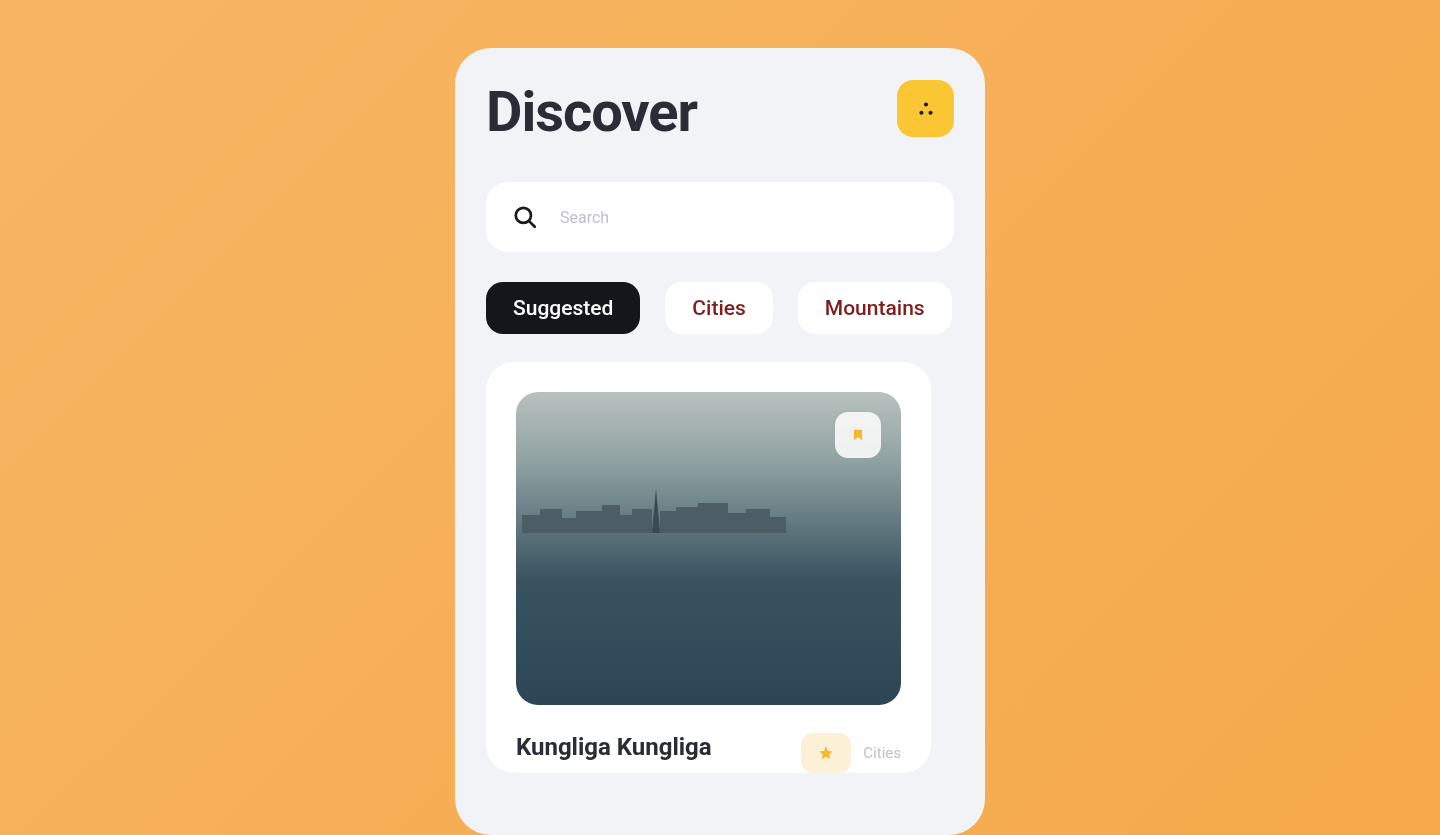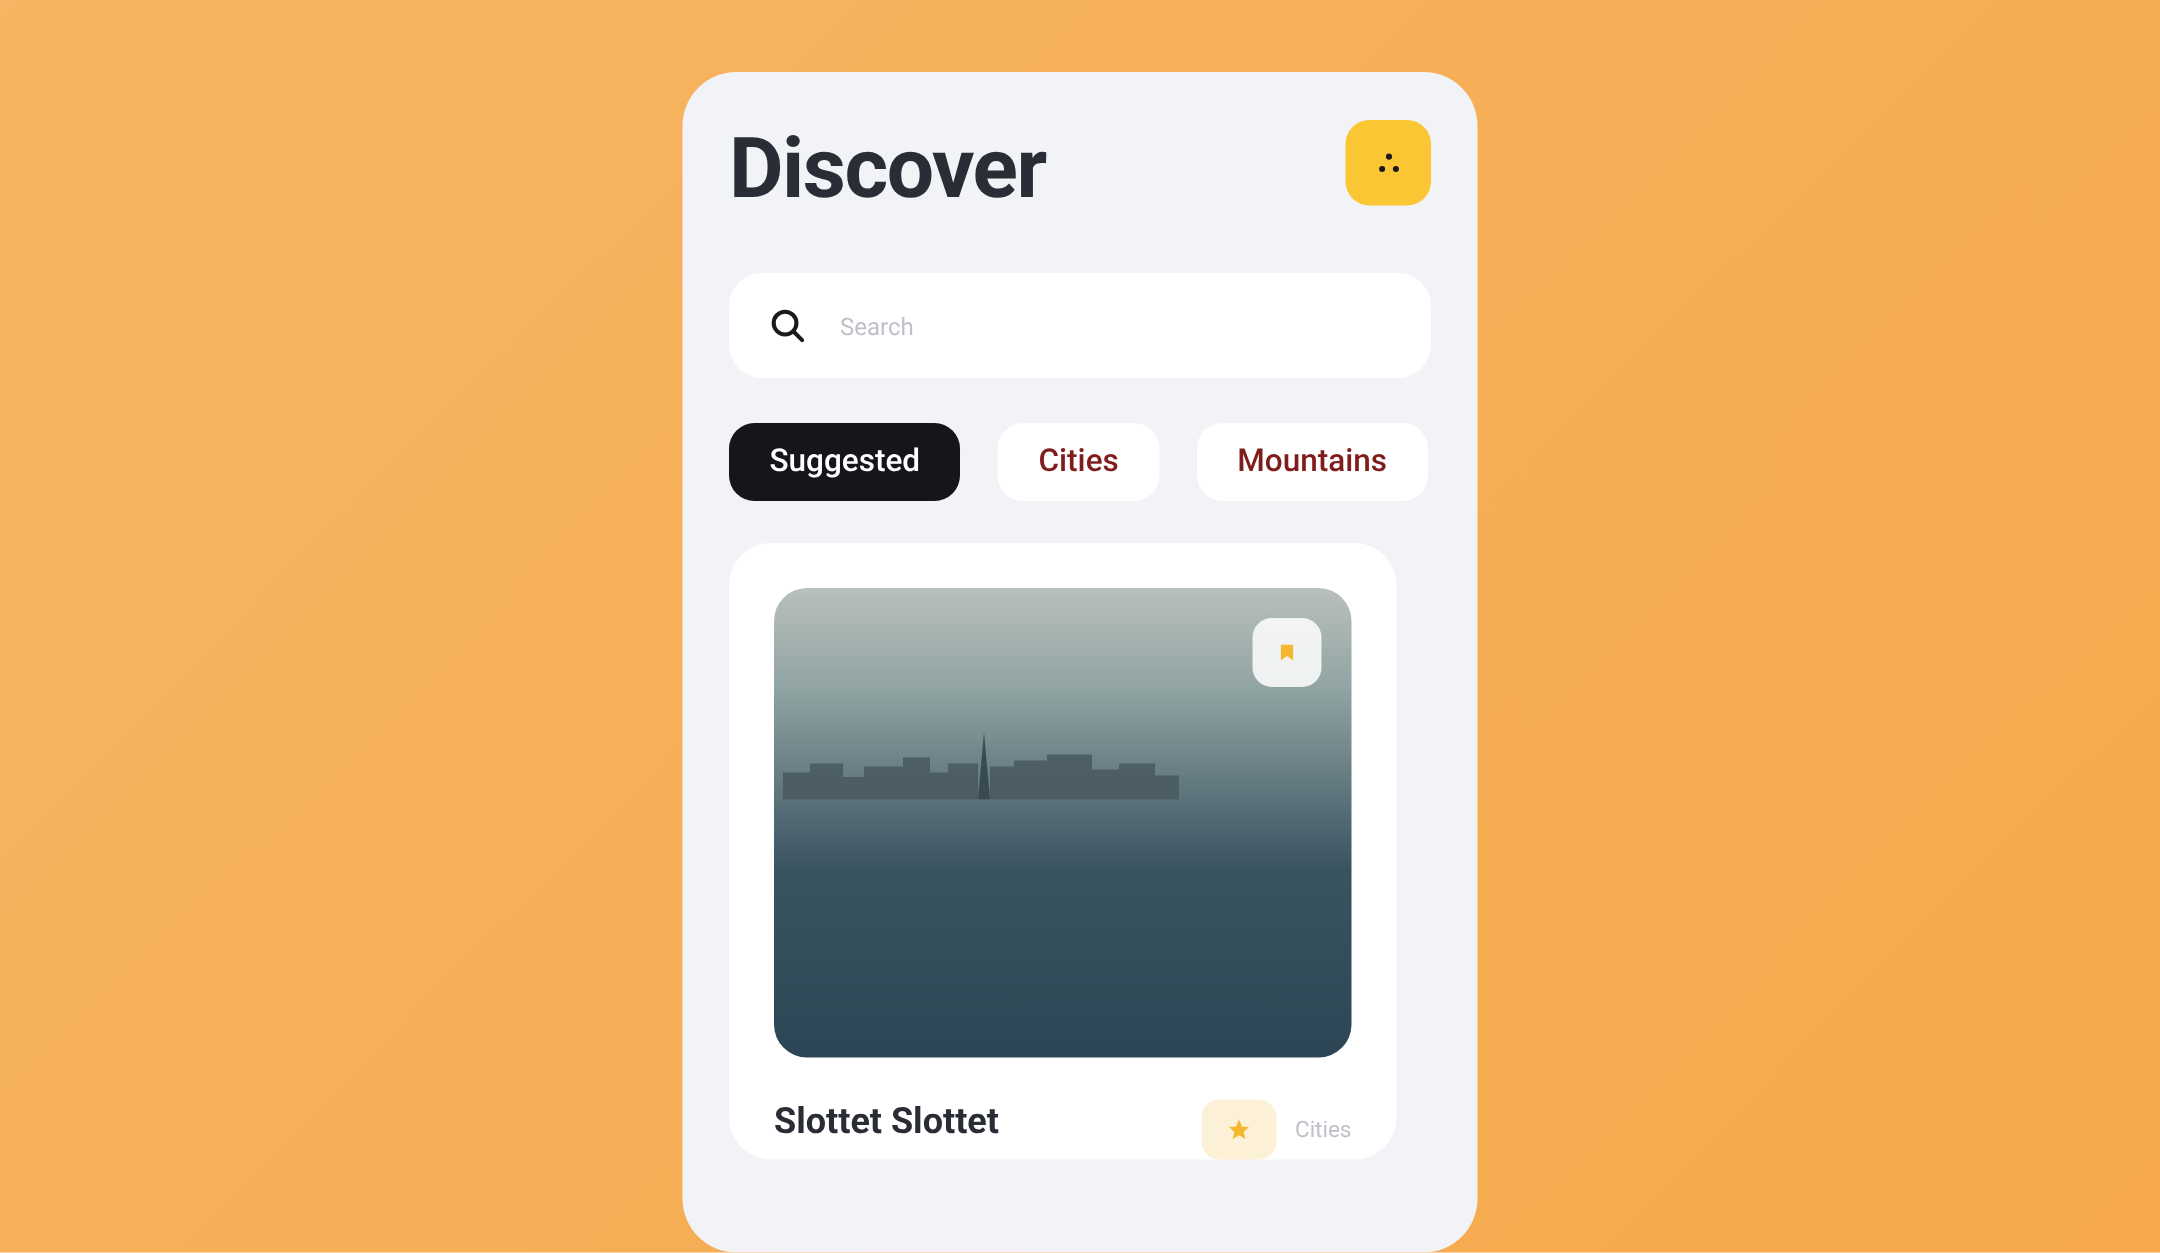--- a/index.html
+++ b/index.html
@@ -218,21 +218,21 @@
         <div class="bld" style="width:24px;height:24px"></div>
         <div class="bld" style="width:16px;height:16px"></div>
       </div>
       <div class="bookmark-btn">
         <svg viewBox="0 0 24 24">
           <path d="M5 3 h14 v18 l-7-5 -7 5 z"></path>
         </svg>
       </div>
     </div>
     <div class="card-footer">
-      <div class="place-name">Slottet Slottet</div>
+      <div class="place-name">Kungliga Kungliga</div>
       <div class="rating-pill">
         <div class="rating-star">
           <svg viewBox="0 0 24 24">
             <path d="M12 2 l3 7 7 .6 -5.3 4.8 1.7 7.1L12 17.8 5.6 21.5l1.7-7.1L2 9.6l7-.6z"></path>
           </svg>
         </div>
         <div class="rating-label">Cities</div>
       </div>
     </div>
   </div>

